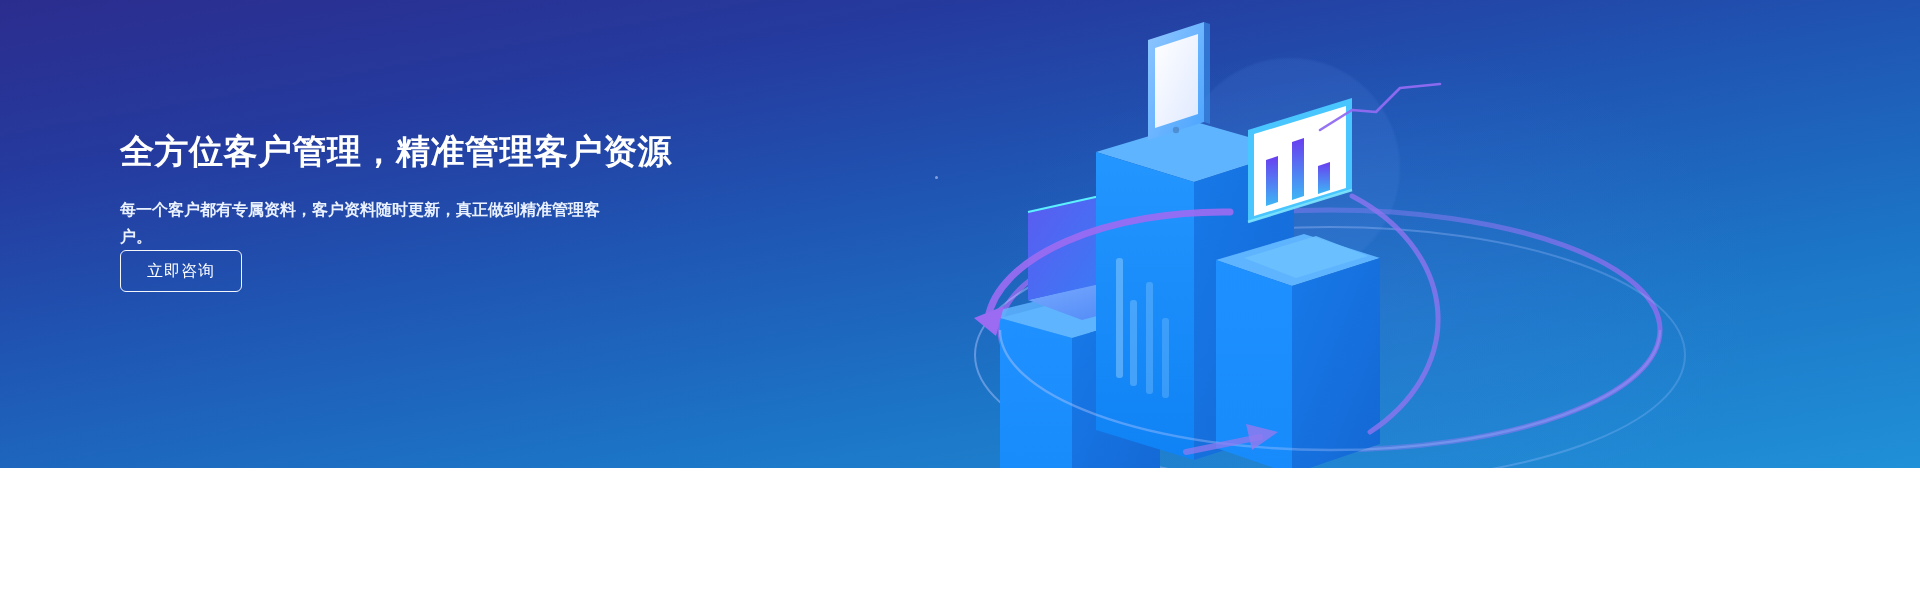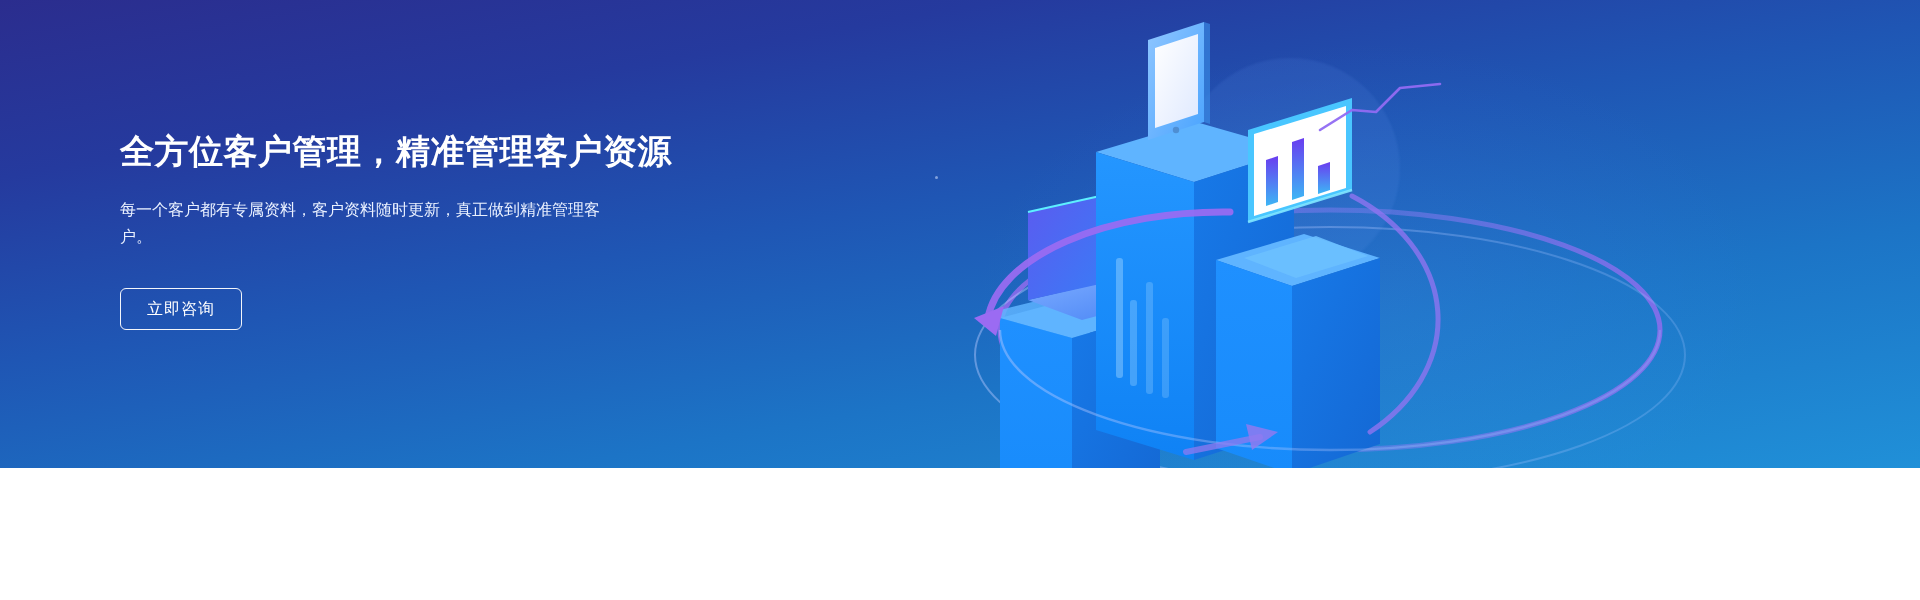--- a/index.html
+++ b/index.html
@@ -26,24 +26,24 @@
     background:rgba(210,225,255,.55);
   }
   
   .copy{position:absolute;left:120px;top:128px;width:620px;}
   .headline{
     margin:0;font-size:34px;line-height:46px;font-weight:bold;color:#ffffff;
     letter-spacing:.5px;white-space:nowrap;
   }
   .subtext{
     margin:22px 0 0 0;font-size:16px;line-height:27px;color:#eaf1ff;
-    width:480px;font-weight:normal;
+    width:480px;font-weight:bold;
   }
   .cta{
-    display:inline-block;margin-top:38px;padding:0 26px;height:42px;line-height:40px;
+    display:inline-block;padding:0 26px;height:42px;line-height:40px;
     border:1px solid rgba(255,255,255,.95);border-radius:6px;background:transparent;
     color:#ffffff;font-size:16px;cursor:pointer;font-family:inherit;letter-spacing:1px;text-align:right;
   }
   
   .art{position:absolute;left:900px;top:0;width:1020px;height:600px;}
   .art svg{display:block;width:1020px;height:600px;}
 </style>
 </head>
 <body>
 

